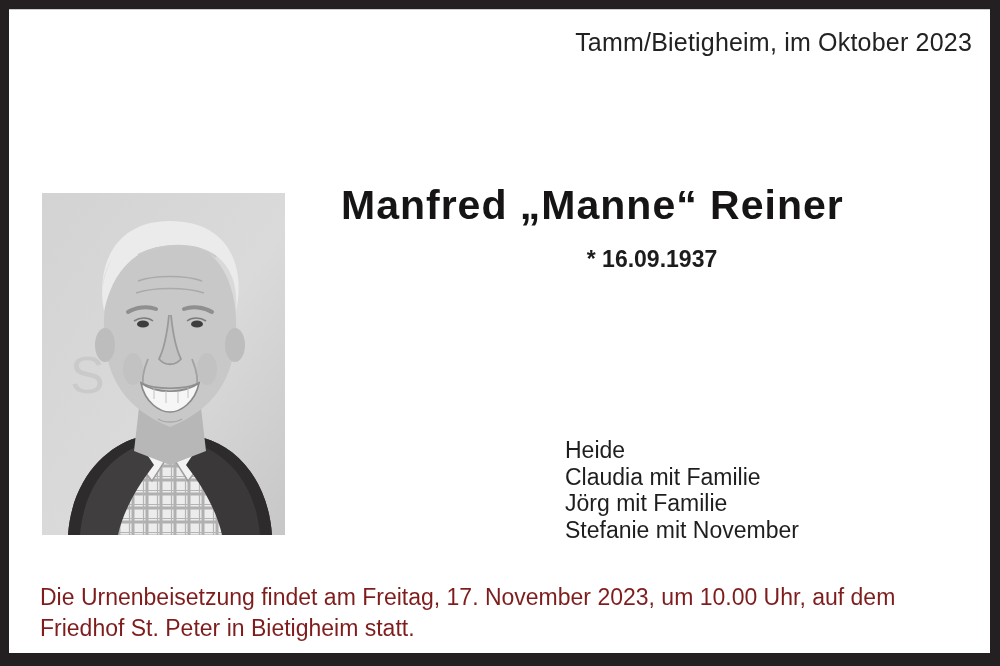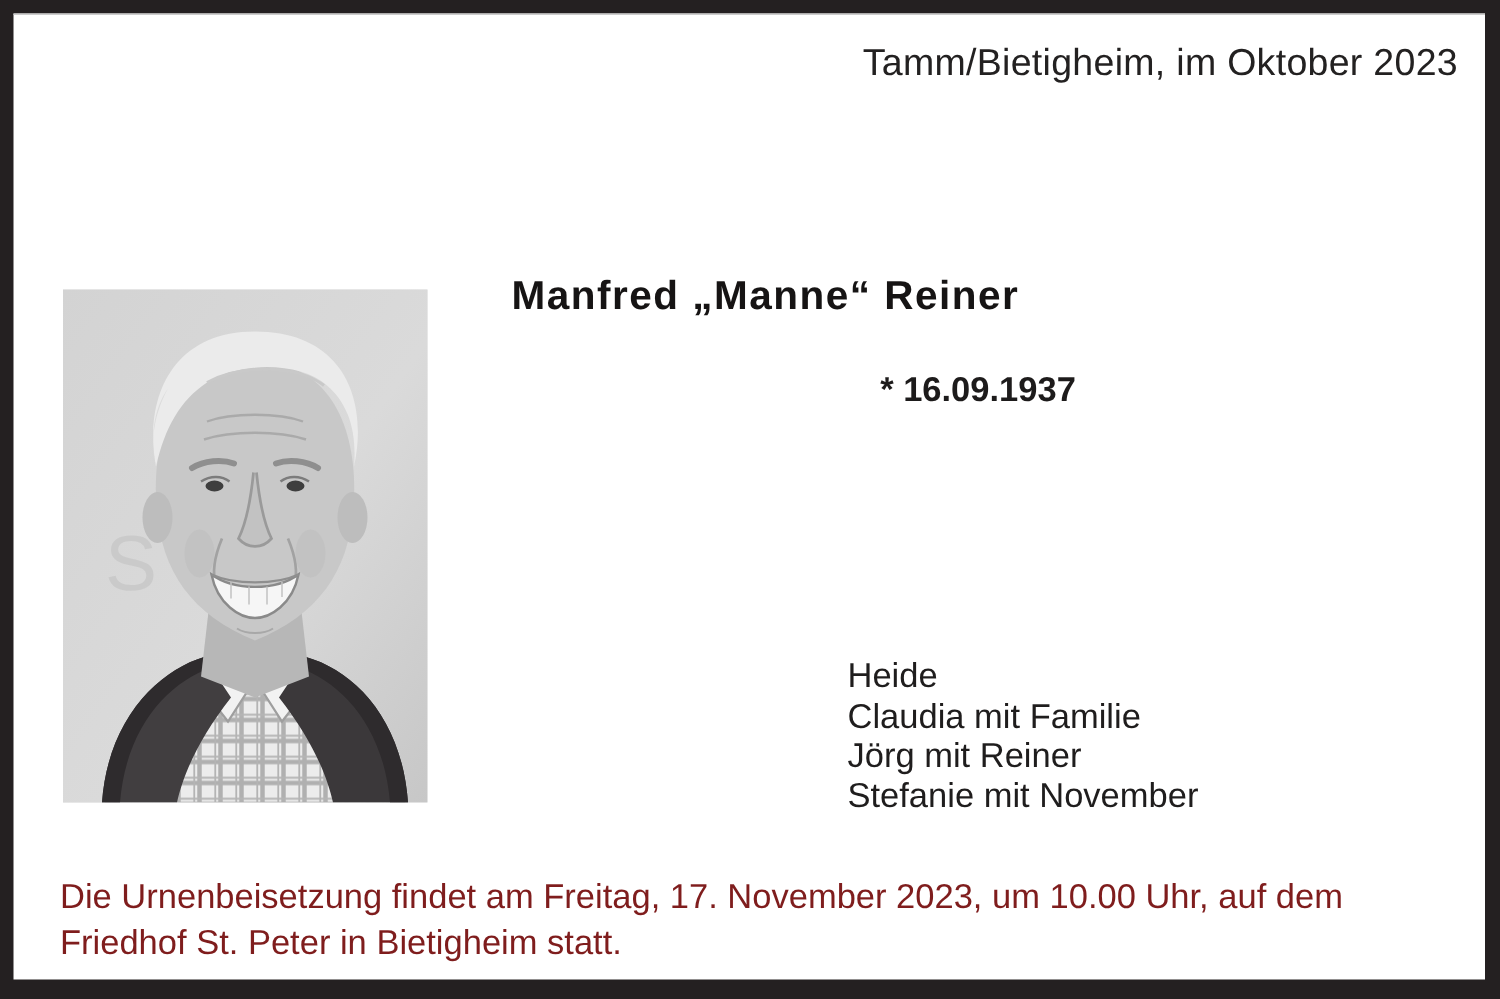--- a/index.html
+++ b/index.html
@@ -29,21 +29,21 @@
     font-size:25px;letter-spacing:0.2px;color:#232121;
   }
   .photo{
     position:absolute;left:42px;top:193px;
     width:243px;height:342px;
     background:#d8d8d8;
   }
   .photo svg{display:block;width:100%;height:100%;}
   .title{
     position:absolute;left:341px;top:183px;
-    font-size:27px;font-weight:bold;letter-spacing:1px;
+    font-size:41px;font-weight:bold;letter-spacing:1px;
     color:#161414;white-space:nowrap;line-height:1.1;
   }
   .dates{
     position:absolute;left:343px;top:246px;width:618px;
     display:flex;justify-content:center;gap:30px;
     font-size:23px;font-weight:bold;color:#1d1b1b;
   }
   .obituary{
     position:absolute;left:343px;top:306px;width:620px;
     font-size:23.5px;line-height:30px;color:#1f1d1d;
@@ -139,21 +139,21 @@
   <div class="title">Manfred „Manne“ Reiner</div>
 
   <div class="dates">
     <span>* 16.09.1937</span>
   </div>
 
 
   <div class="mourners">
     <div>Heide</div>
     <div>Claudia mit Familie</div>
-    <div>Jörg mit Reiner</div>
+    <div>Jörg mit Familie</div>
     <div>Stefanie mit November</div>
   </div>
 
   <div class="funeral">
     <div class="line">Die Urnenbeisetzung findet am Freitag, 17. November 2023, um 10.00 Uhr, auf dem</div>
     <div class="line">Friedhof St. Peter in Bietigheim statt.</div>
   </div>
 
 </div>
 

